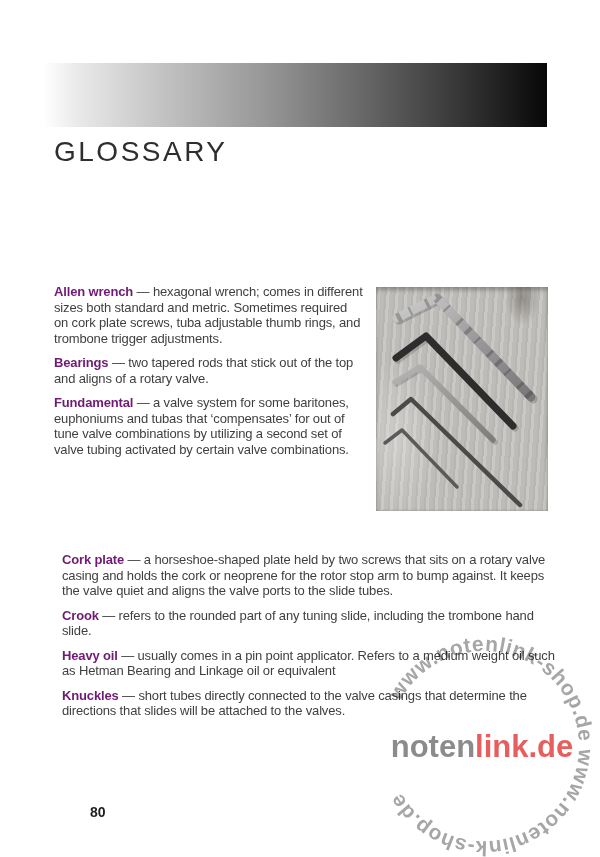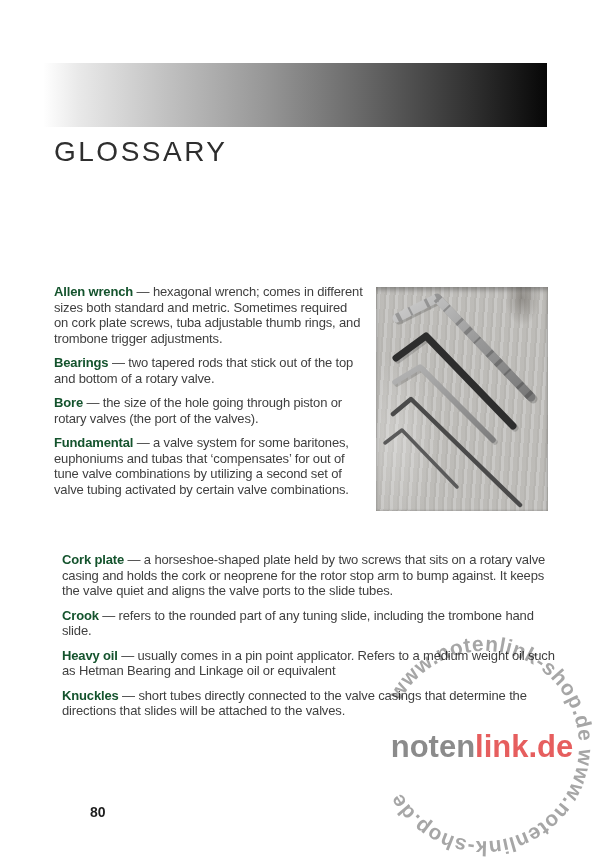--- a/index.html
+++ b/index.html
@@ -11,21 +11,21 @@
   .gradient-bar{
     position:absolute;left:43px;top:63px;width:504px;height:64px;
     background:linear-gradient(90deg,#ffffff 0%,#e9e9e9 7%,#c2c2c2 24%,#979797 44%,#666666 64%,#333333 84%,#070707 100%);
   }
   .title{
     position:absolute;left:54px;top:136px;margin:0;
     font-size:28px;font-weight:400;letter-spacing:2.5px;color:#2e2e2e;
   }
   .entries{position:absolute;color:#3f3f3f;font-size:13px;line-height:15.5px;letter-spacing:-0.15px;}
   .entries p{margin:0 0 9px 0;}
-  .entries b{color:#14532d;}
+  .entries b{color:#701a75;}
   .entries.narrow{left:54px;top:284px;width:310px;}
   .entries.wide{left:62px;top:552px;width:494px;}
   .photo{
     position:absolute;left:376px;top:287px;width:172px;height:224px;
     background-color:#c3c2bf;
     background-image:
       radial-gradient(ellipse 26px 42px at 85% 5%, rgba(80,75,68,0.45), rgba(80,75,68,0) 65%),
       radial-gradient(ellipse 60px 120px at 12% 68%, rgba(255,255,255,0.25), rgba(255,255,255,0) 70%),
       repeating-linear-gradient(94deg, rgba(96,90,80,0.12) 0 2px, rgba(255,255,255,0.10) 2px 5px, rgba(120,112,100,0.08) 5px 9px);
     box-shadow:inset 0 3px 4px rgba(0,0,0,0.28), inset 0 -1px 2px rgba(0,0,0,0.12);
@@ -47,24 +47,23 @@
 <div class="page">
 
   <div class="gradient-bar"></div>
 
   <h1 class="title">GLOSSARY</h1>
 
   <div class="entries narrow">
 
       <p class="entry"><b class="term">Allen wrench</b><span> — hexagonal wrench; comes in different sizes both standard and metric. Sometimes required on cork plate screws, tuba adjustable thumb rings, and trombone trigger adjustments.</span></p>
 
-      <p class="entry"><b class="term">Bearings</b><span> — two tapered rods that stick out of the top and bottom of a rotary valve.</span></p>
+      <p class="entry"><b class="term">Bearings</b><span> — two tapered rods that stick out of the top and aligns of a rotary valve.</span></p>
 
 
-      <p class="entry"><b class="term">Bore</b><span> — the size of the hole going through piston or rotary valves (the port of the valves).</span></p>
 
       <p class="entry"><b class="term">Fundamental</b><span> — a valve system for some baritones, euphoniums and tubas that ‘compensates’ for out of tune valve combinations by utilizing a second set of valve tubing activated by certain valve combinations.</span></p>
     </div>
 
   <div class="photo">
     <svg width="172" height="224" viewBox="0 0 172 224">
       <defs>
         <linearGradient id="silver1" x1="0" y1="0" x2="1" y2="1">
           <stop offset="0" stop-color="#cfcfcf"></stop>
             <stop offset="0.5" stop-color="#9a9a9a"></stop>

